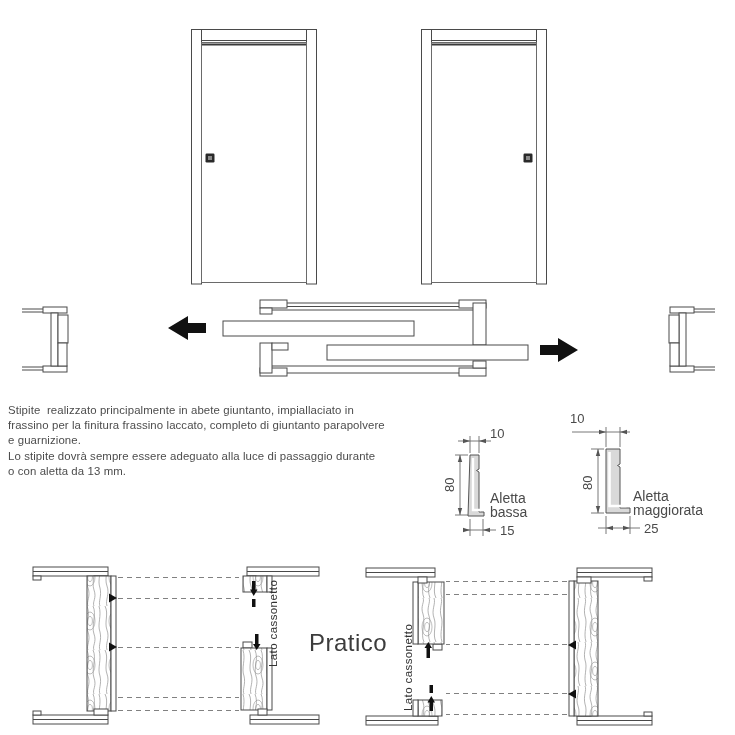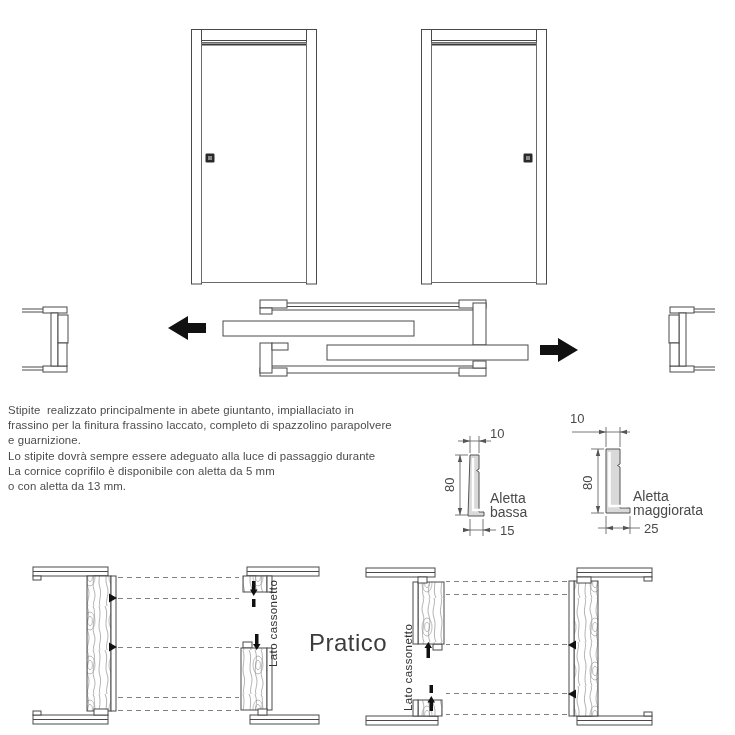--- a/index.html
+++ b/index.html
@@ -156,24 +156,23 @@
       <rect x="313" y="68" width="13" height="7"></rect>
     </g>
     <rect x="63" y="28" width="191" height="15" stroke="#4a4a4a" fill="#fff"></rect>
     <rect x="167" y="52" width="201" height="15" stroke="#4a4a4a" fill="#fff"></rect>
     <polygon points="8,35 28,23 28,30 46,30 46,40 28,40 28,47" fill="#111"></polygon>
     <polygon points="418,57 398,45 398,52 380,52 380,62 398,62 398,69" fill="#111"></polygon>
   </svg>
 
   <div class="abs" style="left:8px;top:403px">
     <div class="desc">Stipite  realizzato principalmente in abete giuntanto, impiallaciato in</div>
-    <div class="desc">frassino per la finitura frassino laccato, completo di spazzolino parapolvere</div>
+    <div class="desc">frassino per la finitura frassino laccato, completo di giuntanto parapolvere</div>
     <div class="desc">e guarnizione.</div>
     <div class="desc">Lo stipite dovrà sempre essere adeguato alla luce di passaggio durante</div>
-    <div class="desc">La cornice coprifilo è disponibile con aletta da 5 mm</div>
     <div class="desc">o con aletta da 13 mm.</div>
   </div>
 
   <svg class="abs" style="left:430px;top:405px" width="110" height="135" viewBox="0 0 110 135">
     <g stroke="#6a6a6a" stroke-width="0.9" fill="none">
       <line x1="40" y1="48" x2="40" y2="31"></line>
         <line x1="49" y1="48" x2="49" y2="31"></line>
       <line x1="28" y1="36" x2="61" y2="36"></line>
       <line x1="38" y1="50" x2="25" y2="50"></line>
         <line x1="38" y1="110" x2="25" y2="110"></line>

